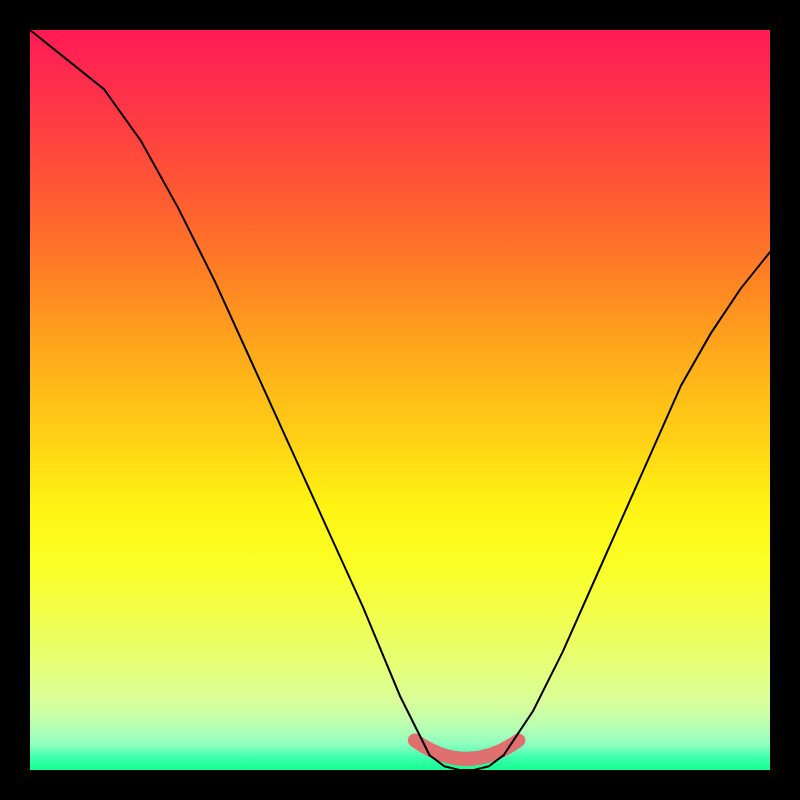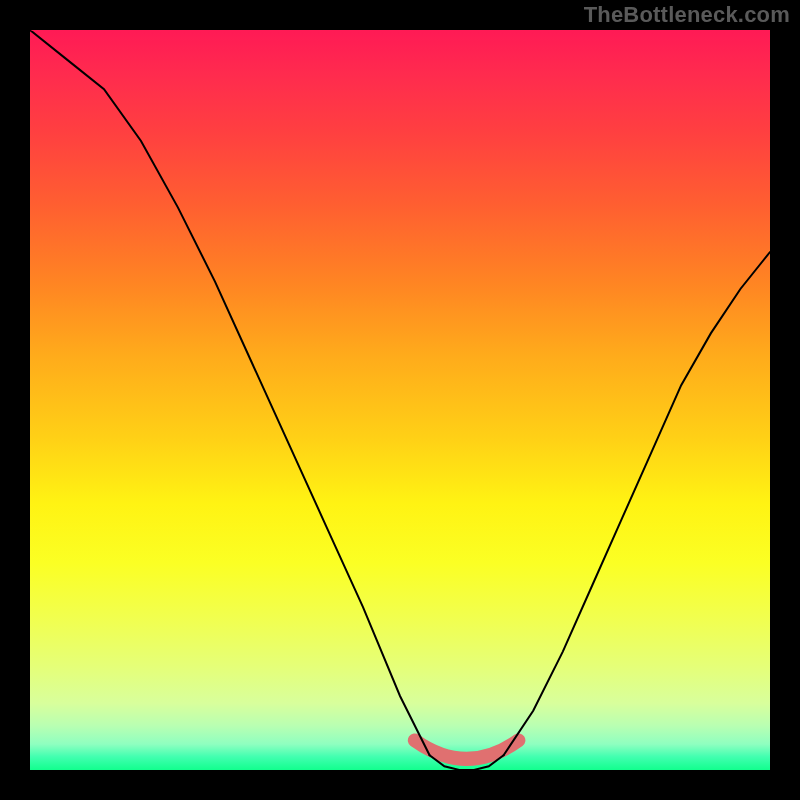--- a/index.html
+++ b/index.html
@@ -70,21 +70,20 @@
     fill: none;
     stroke: #e07070;
     stroke-width: 14;
     stroke-linecap: round;
   }
 </style>
 </head>
 <body>
 
 <div class="frame">
-  <div class="watermark">TheBottleneck.com</div>
 
   <div class="plot-area">
     <svg class="curves" viewBox="0 0 740 740" preserveAspectRatio="none">
       <path class="highlight" d="M384.8 710.4 Q436.6 747.4 488.4 710.4"></path>
       <path class="curve" d="M51.8 -22.2 L0.0 0.0 L37.0 29.6 L74.0 59.2 L111.0 111.0 L148.0 177.6 L185.0 251.6 L222.0 333.0 L259.0 414.4 L296.0 495.8 L333.0 577.2 L370.0 666.0 L399.6 725.2"></path>
       <path class="curve" d="M399.6 725.2 L414.4 736.3 L429.2 740.0 L444.0 740.0 L458.8 736.3 L473.6 725.2"></path>
       <path class="curve" d="M473.6 725.2 L503.2 680.8 L532.8 621.6 L562.4 555.0 L592.0 488.4 L621.6 421.8 L651.2 355.2 L680.8 303.4 L710.4 259.0 L740.0 222.0"></path>
     </svg>
   </div>
 </div>

